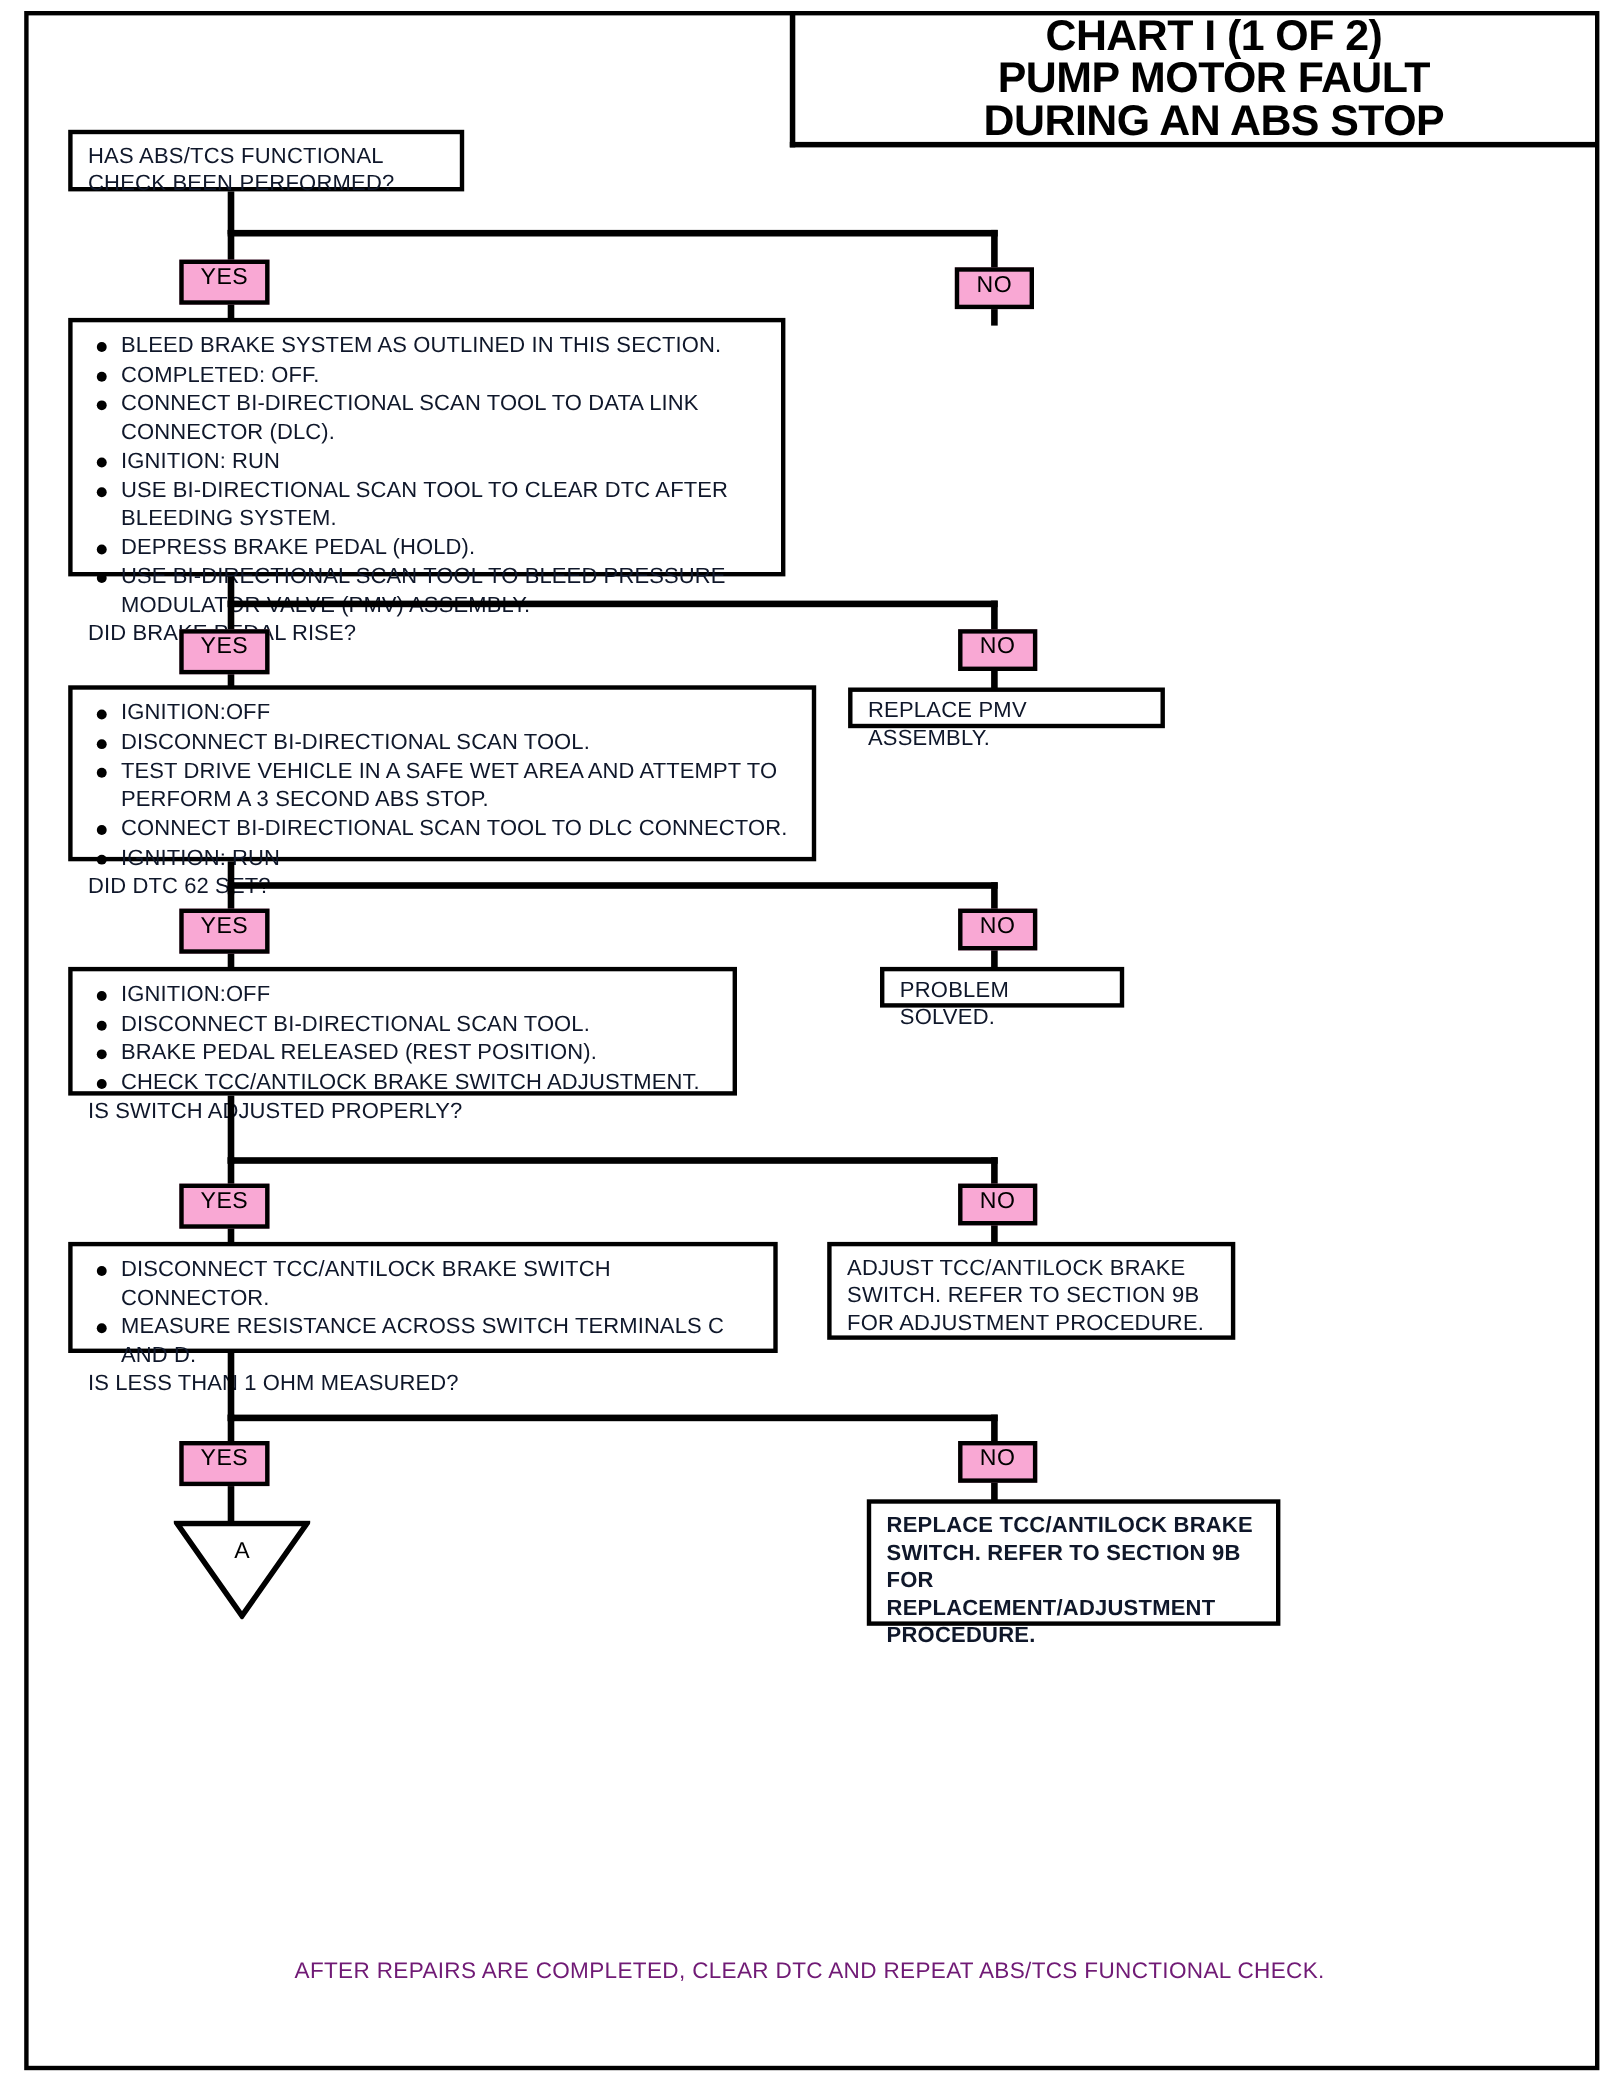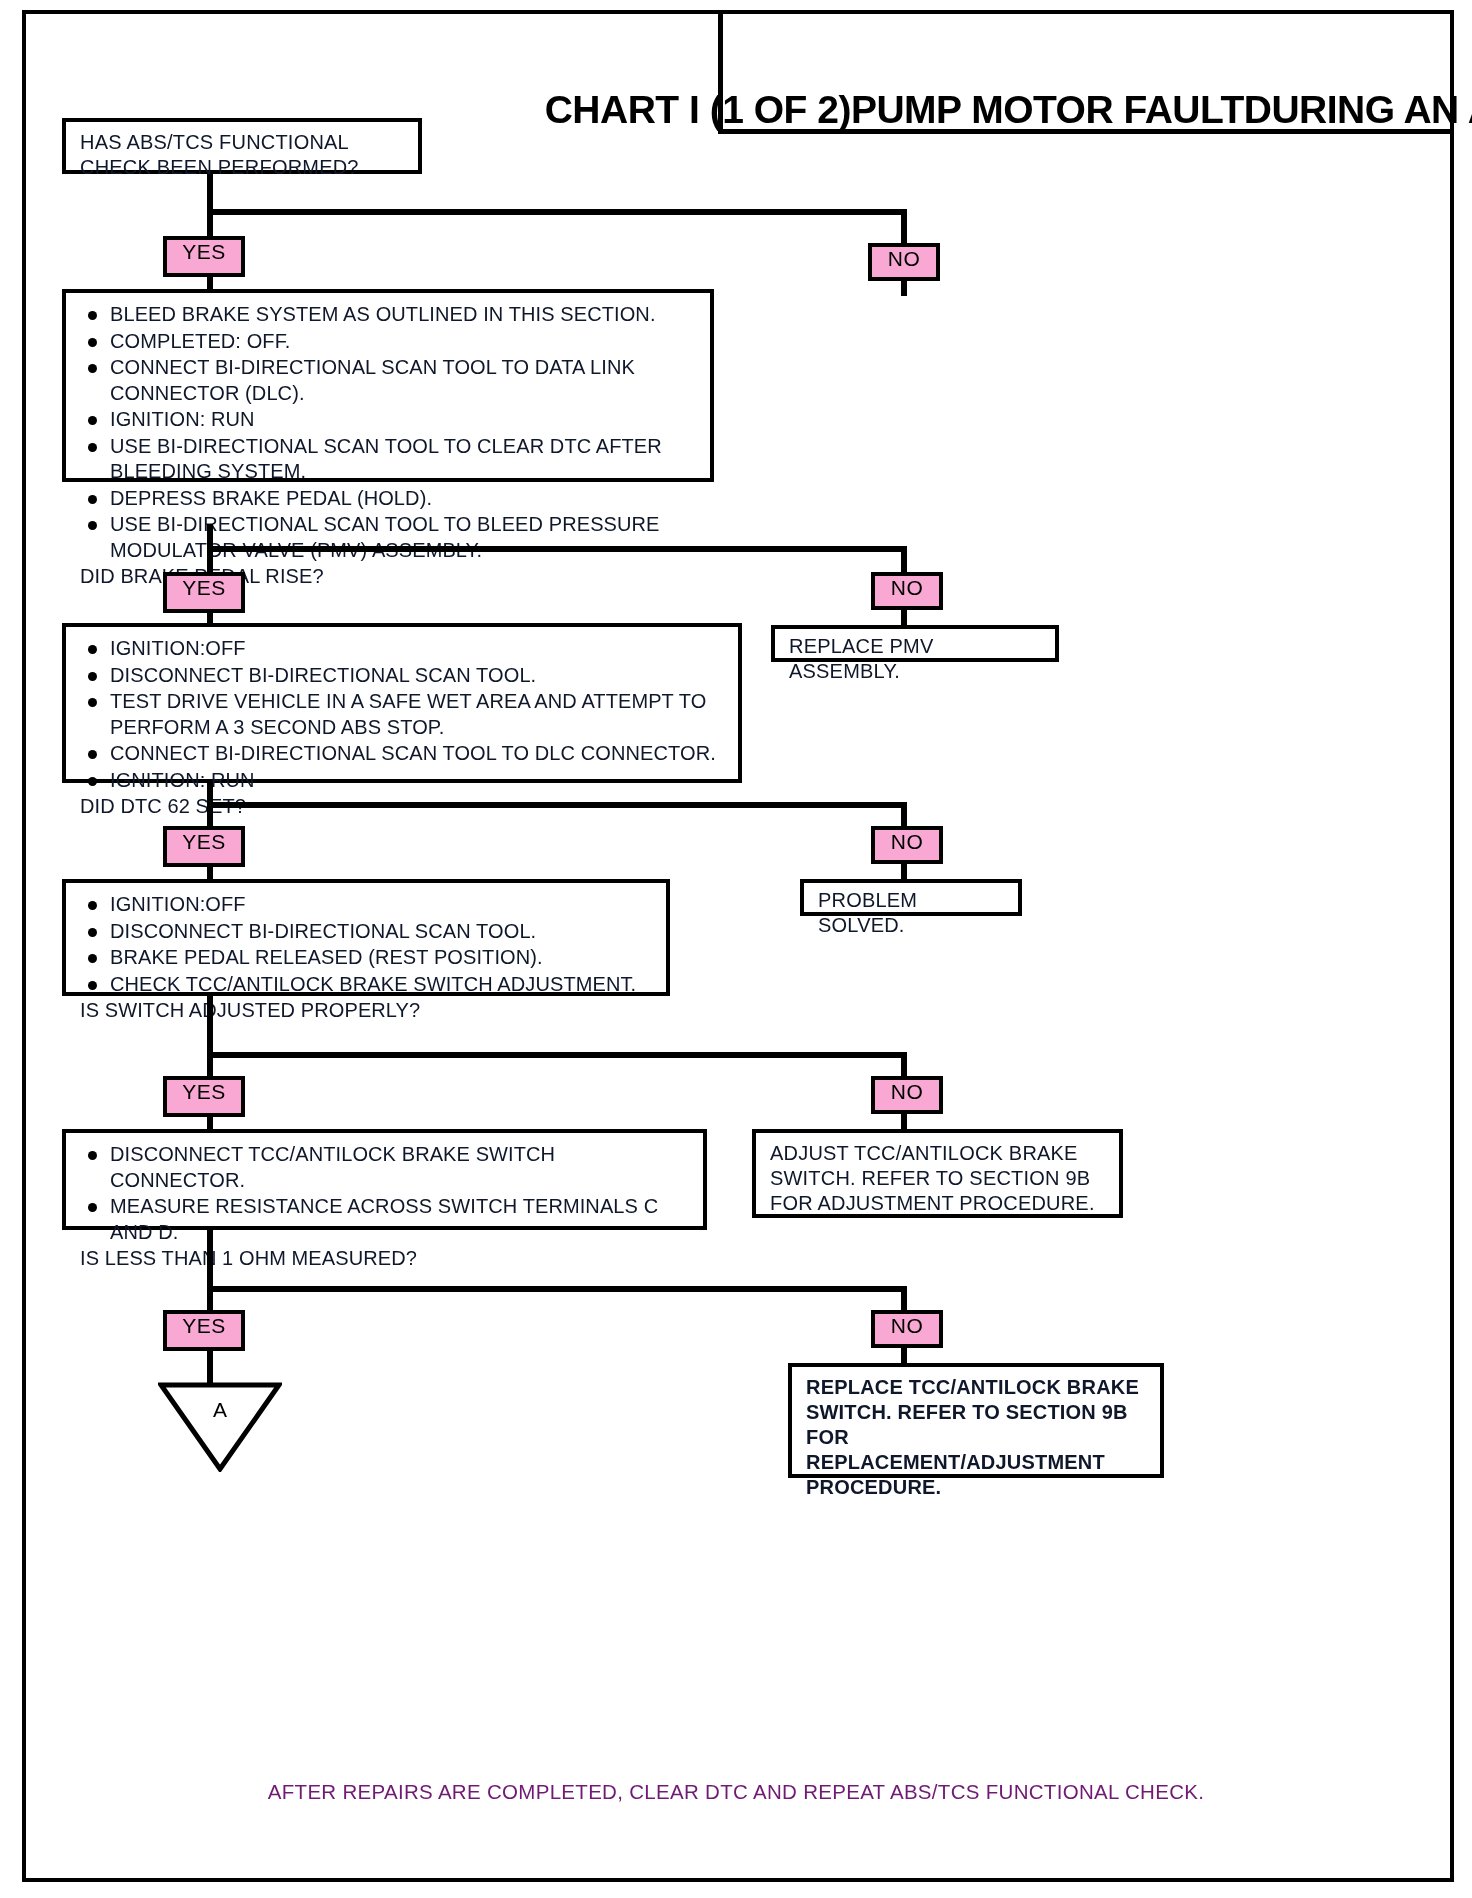--- a/index.html
+++ b/index.html
@@ -25,22 +25,22 @@
 
   
   #title-block{
     position:absolute;
     left:718px; top:12px;
     width:734px; height:122px;
     border-left:5px solid #000;
     border-bottom:5px solid #000;
     box-sizing:border-box;
     display:flex;
-    flex-direction:row;
-    align-items:flex-end;
+    flex-direction:column;
+    align-items:center;
     justify-content:center;
     padding-top:2px;
     padding-left:32px;
   }
   #title-block .tline{
     font-weight:bold;
     font-size:39px;
     line-height:39px;
     letter-spacing:-0.5px;
     color:#000;
@@ -171,21 +171,21 @@
     <span>YES</span>
   </div>
   <div class="yn" style="left:868px; top:243px; width:72px; height:38px;">
     <span>NO</span>
   </div>
 
   <div class="ln" style="left:207px; top:274px; width:6px; height:18px;"></div>
   <div class="ln" style="left:901px; top:278px; width:6px; height:18px;"></div>
 
 
-  <div class="box" style="left:62px; top:289px; width:652px; height:193px;">
+  <div class="box" style="left:62px; top:289px; width:652px; height:235px;">
     <ul class="blist">
       <li>BLEED BRAKE SYSTEM AS OUTLINED IN THIS SECTION.</li>
       <li>COMPLETED: OFF.</li>
       <li>CONNECT BI-DIRECTIONAL SCAN TOOL TO DATA LINK
 CONNECTOR (DLC).</li>
       <li>IGNITION: RUN</li>
       <li>USE BI-DIRECTIONAL SCAN TOOL TO CLEAR DTC AFTER
 BLEEDING SYSTEM.</li>
       <li>DEPRESS BRAKE PEDAL (HOLD).</li>
       <li>USE BI-DIRECTIONAL SCAN TOOL TO BLEED  PRESSURE

